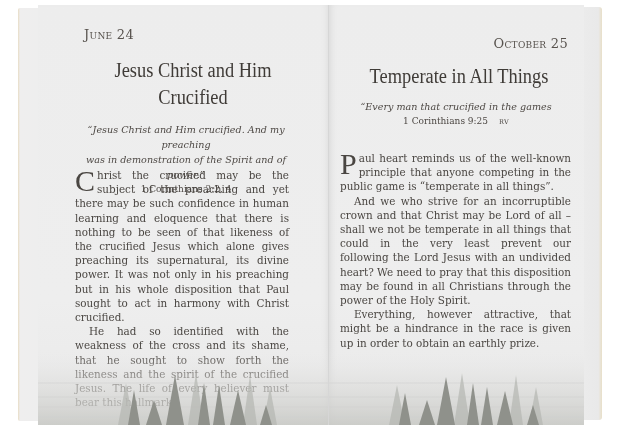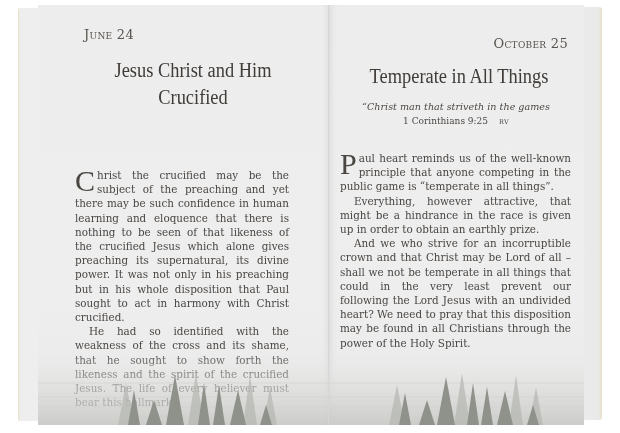--- a/index.html
+++ b/index.html
@@ -93,20 +93,25 @@
 <div class="book">
   <div class="edge-left"></div>
   <div class="edge-right"></div>
 
   <div class="page left">
     <div class="date">June 24</div>
     <h1 class="title">
       <span>Jesus Christ and Him</span><br>
       <span>Crucified</span>
     </h1>
+    <div class="quote">
+      <span>“Jesus Christ and Him crucified. And my preaching</span><br>
+      <span>was in demonstration of the Spirit and of power.”</span>
+      <span class="ref">1 Corinthians 2:2, 4</span>
+    </div>
     <div class="body">
       <p class="first"><span class="dropcap">C</span><span>hrist the crucified may be the subject of the preaching and yet there may be such confidence in human learning and eloquence that there is nothing to be seen of that likeness of the crucified Jesus which alone gives preaching its supernatural, its divine power. It was not only in his preaching but in his whole disposition that Paul sought to act in harmony with Christ crucified.</span></p>
       <p>He had so identified with the weakness of the cross and its shame, that he sought to show forth the likeness and the spirit of the crucified Jesus. The life of every believer must bear this hallmark.</p>
     </div>
     <svg class="forest" viewBox="0 0 291 80" preserveAspectRatio="none">
       <defs>
         <linearGradient id="mistL" x1="0" y1="0" x2="0" y2="1">
           <stop offset="0" stop-color="#eeeeee" stop-opacity="0"></stop>
           <stop offset="0.5" stop-color="#dcdcda" stop-opacity="0.6"></stop>
           <stop offset="1" stop-color="#c9cac6" stop-opacity="0.9"></stop>
@@ -136,27 +141,27 @@
       </g>
     </svg>
   </div>
 
   <div class="gutter"></div>
 
   <div class="page right">
     <div class="date">October 25</div>
     <h1 class="title">Temperate in All Things</h1>
     <div class="quote">
-      <span>“Christ man that striveth in the games</span><br>
+      <span>“Every man that crucified in the games</span><br>
       <span class="ref"><span>1 Corinthians 9:25</span> <span class="ver">RV</span></span>
     </div>
     <div class="body">
       <p class="first"><span class="dropcap">P</span><span>aul heart reminds us of the well-known principle that anyone competing in the public game is “temperate in all things”.</span></p>
+      <p>And we who strive for an incorruptible crown and that Christ may be Lord of all – shall we not be temperate in all things that could in the very least prevent our following the Lord Jesus with an undivided heart? We need to pray that this disposition may be found in all Christians through the power of the Holy Spirit.</p>
       <p>Everything, however attractive, that might be a hindrance in the race is given up in order to obtain an earthly prize.</p>
-      <p>And we who strive for an incorruptible crown and that Christ may be Lord of all – shall we not be temperate in all things that could in the very least prevent our following the Lord Jesus with an undivided heart? We need to pray that this disposition may be found in all Christians through the power of the Holy Spirit.</p>
     </div>
     <svg class="forest" viewBox="0 0 255 80" preserveAspectRatio="none">
       <defs>
         <linearGradient id="mistR" x1="0" y1="0" x2="0" y2="1">
           <stop offset="0" stop-color="#eeeeee" stop-opacity="0"></stop>
           <stop offset="0.5" stop-color="#dcdcda" stop-opacity="0.6"></stop>
           <stop offset="1" stop-color="#c9cac6" stop-opacity="0.9"></stop>
         </linearGradient>
       </defs>
       <rect x="0" y="0" width="255" height="80" fill="url(#mistR)"></rect>

